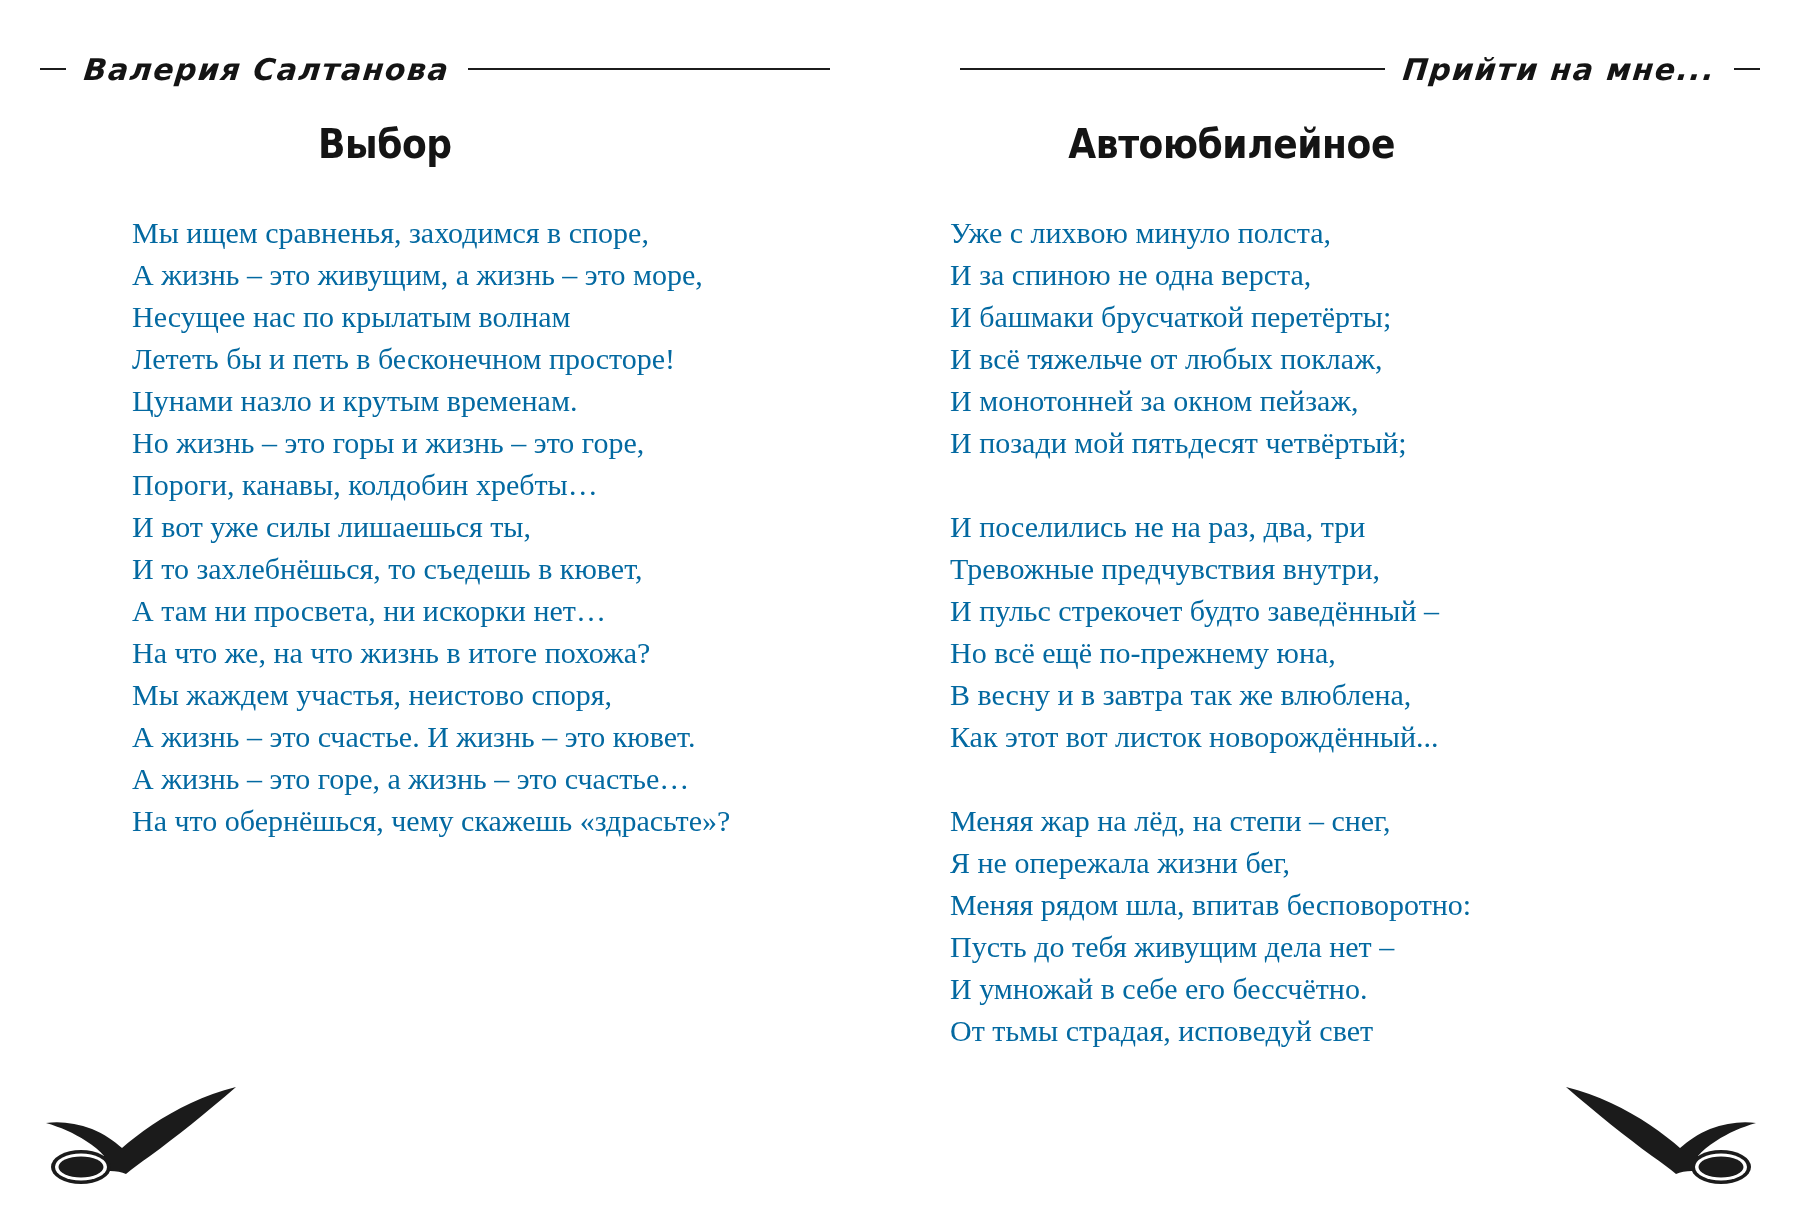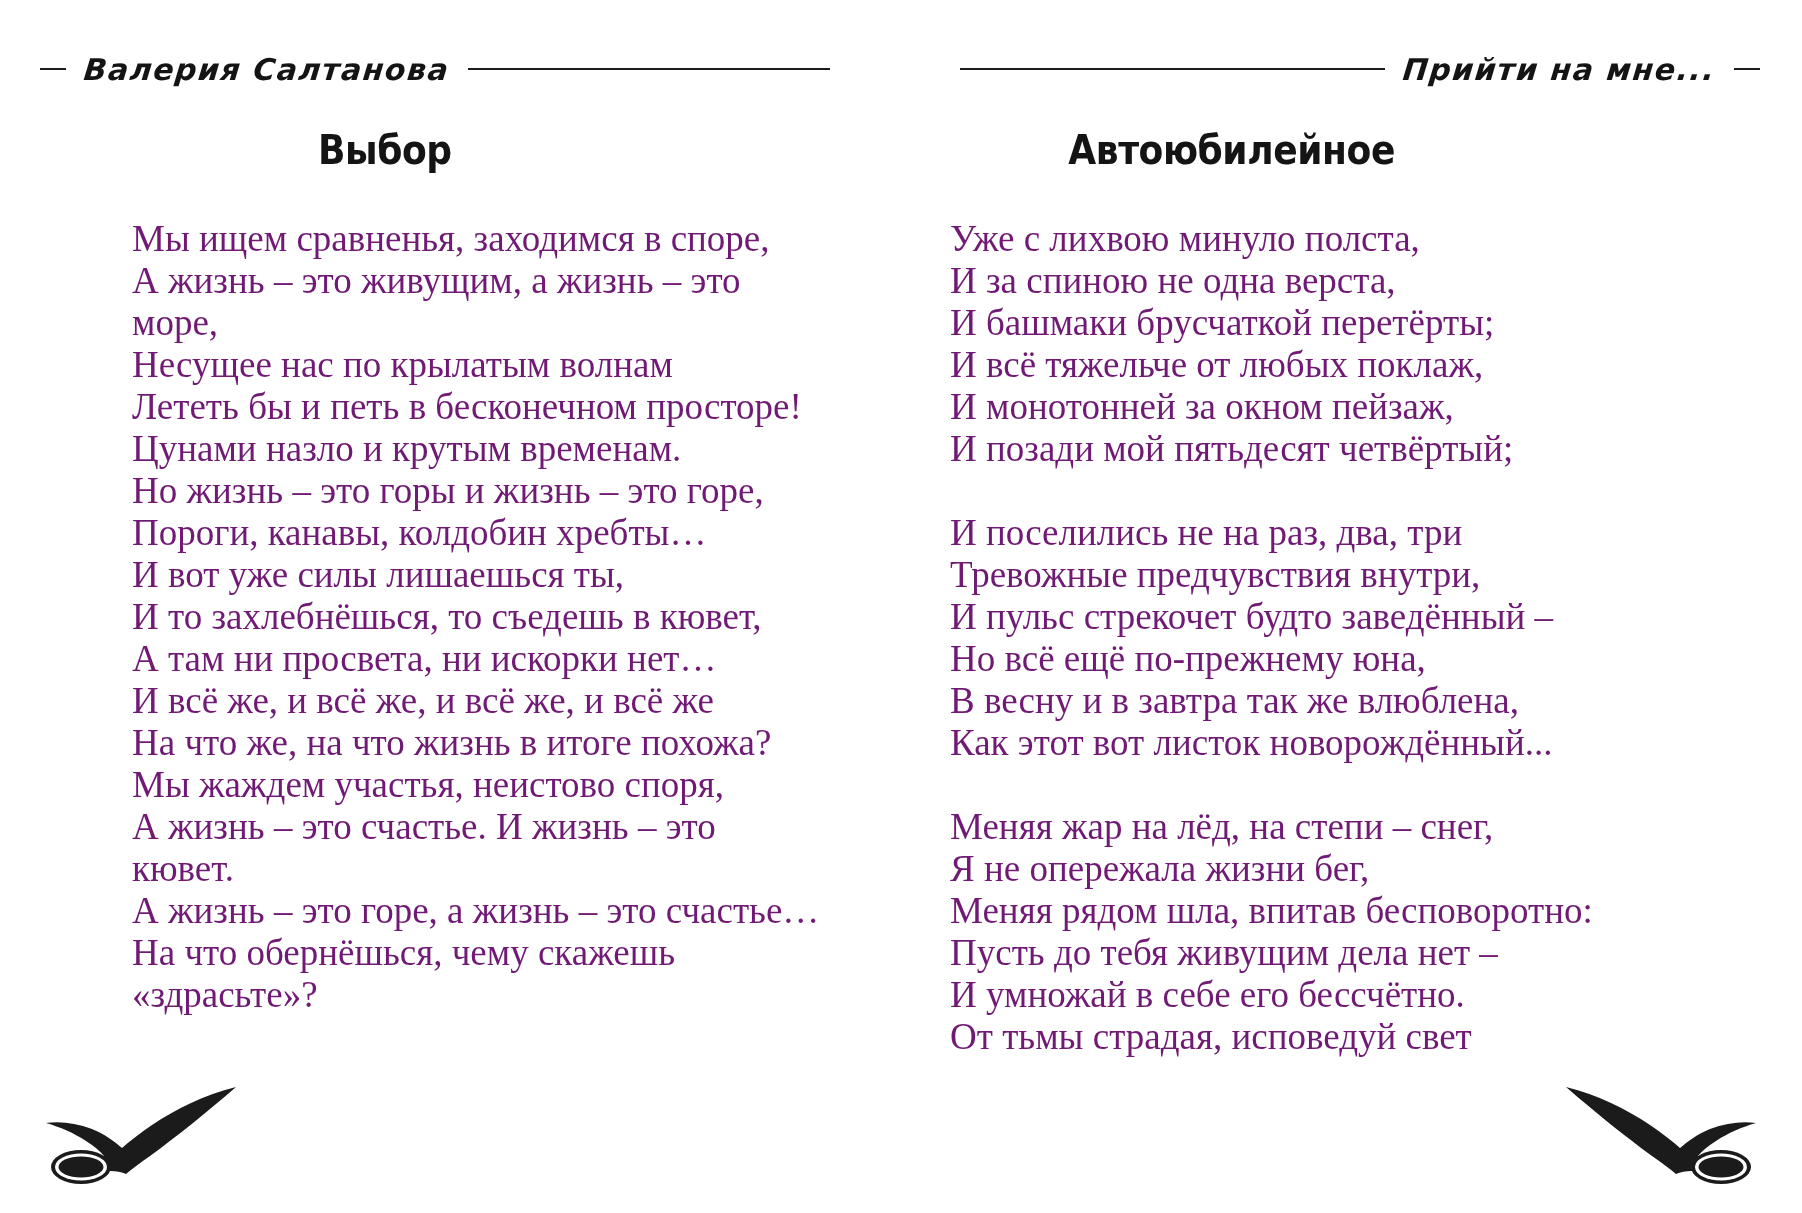--- a/index.html
+++ b/index.html
@@ -43,43 +43,43 @@
     letter-spacing: 1.5px;
     color: #141414;
     white-space: nowrap;
     padding: 0 18px;
     transform: skewX(-6deg);
   }
 
   
   .page {
     position: absolute;
-    top: 126px;
+    top: 120px;
     width: 760px;
   }
   .page.left  { left: 62px; }
   .page.right { left: 900px; }
 
   .poem-title {
     font-family: "DejaVu Sans", sans-serif;
     font-weight: 700;
     font-size: 41px;
     letter-spacing: -0.5px;
     color: #141414;
     text-align: center;
     margin: 0 0 44px 0;
     transform: scaleX(0.88);
   }
   .page.left .poem-title  { padding-right: 130px; }
   .page.right .poem-title { padding-right: 110px; }
 
   .poem-body {
-    font-size: 37px;
+    font-size: 30px;
     line-height: 42px;
-    color: #701a75;
+    color: #0369a1;
   }
   .page.left  .poem-body { padding-left: 70px; }
   .page.right .poem-body { padding-left: 50px; }
 
   .stanza { margin: 0 0 42px 0; }
   .stanza:last-child { margin-bottom: 0; }
   .line { white-space: pre-wrap; }
 
   
   .ornament {
@@ -125,21 +125,20 @@
           <div class="line">Мы ищем сравненья, заходимся в споре,</div>
           <div class="line">А жизнь – это живущим, а жизнь – это море,</div>
           <div class="line">Несущее нас по крылатым волнам</div>
           <div class="line">Лететь бы и петь в бесконечном просторе!</div>
           <div class="line">Цунами назло и крутым временам.</div>
           <div class="line">Но жизнь – это горы и жизнь – это горе,</div>
           <div class="line">Пороги, канавы, колдобин хребты…</div>
           <div class="line">И вот уже силы лишаешься ты,</div>
           <div class="line">И то захлебнёшься, то съедешь в кювет,</div>
           <div class="line">А там ни просвета, ни искорки нет…</div>
-          <div class="line">И всё же, и всё же, и всё же, и всё же</div>
           <div class="line">На что же, на что жизнь в итоге похожа?</div>
           <div class="line">Мы жаждем участья, неистово споря,</div>
           <div class="line">А жизнь – это счастье. И жизнь – это кювет.</div>
           <div class="line">А жизнь – это горе, а жизнь – это счастье…</div>
           <div class="line">На что обернёшься, чему скажешь «здрасьте»?</div>
         </div>
       </div>
   </div>
 
   <div class="page right">

